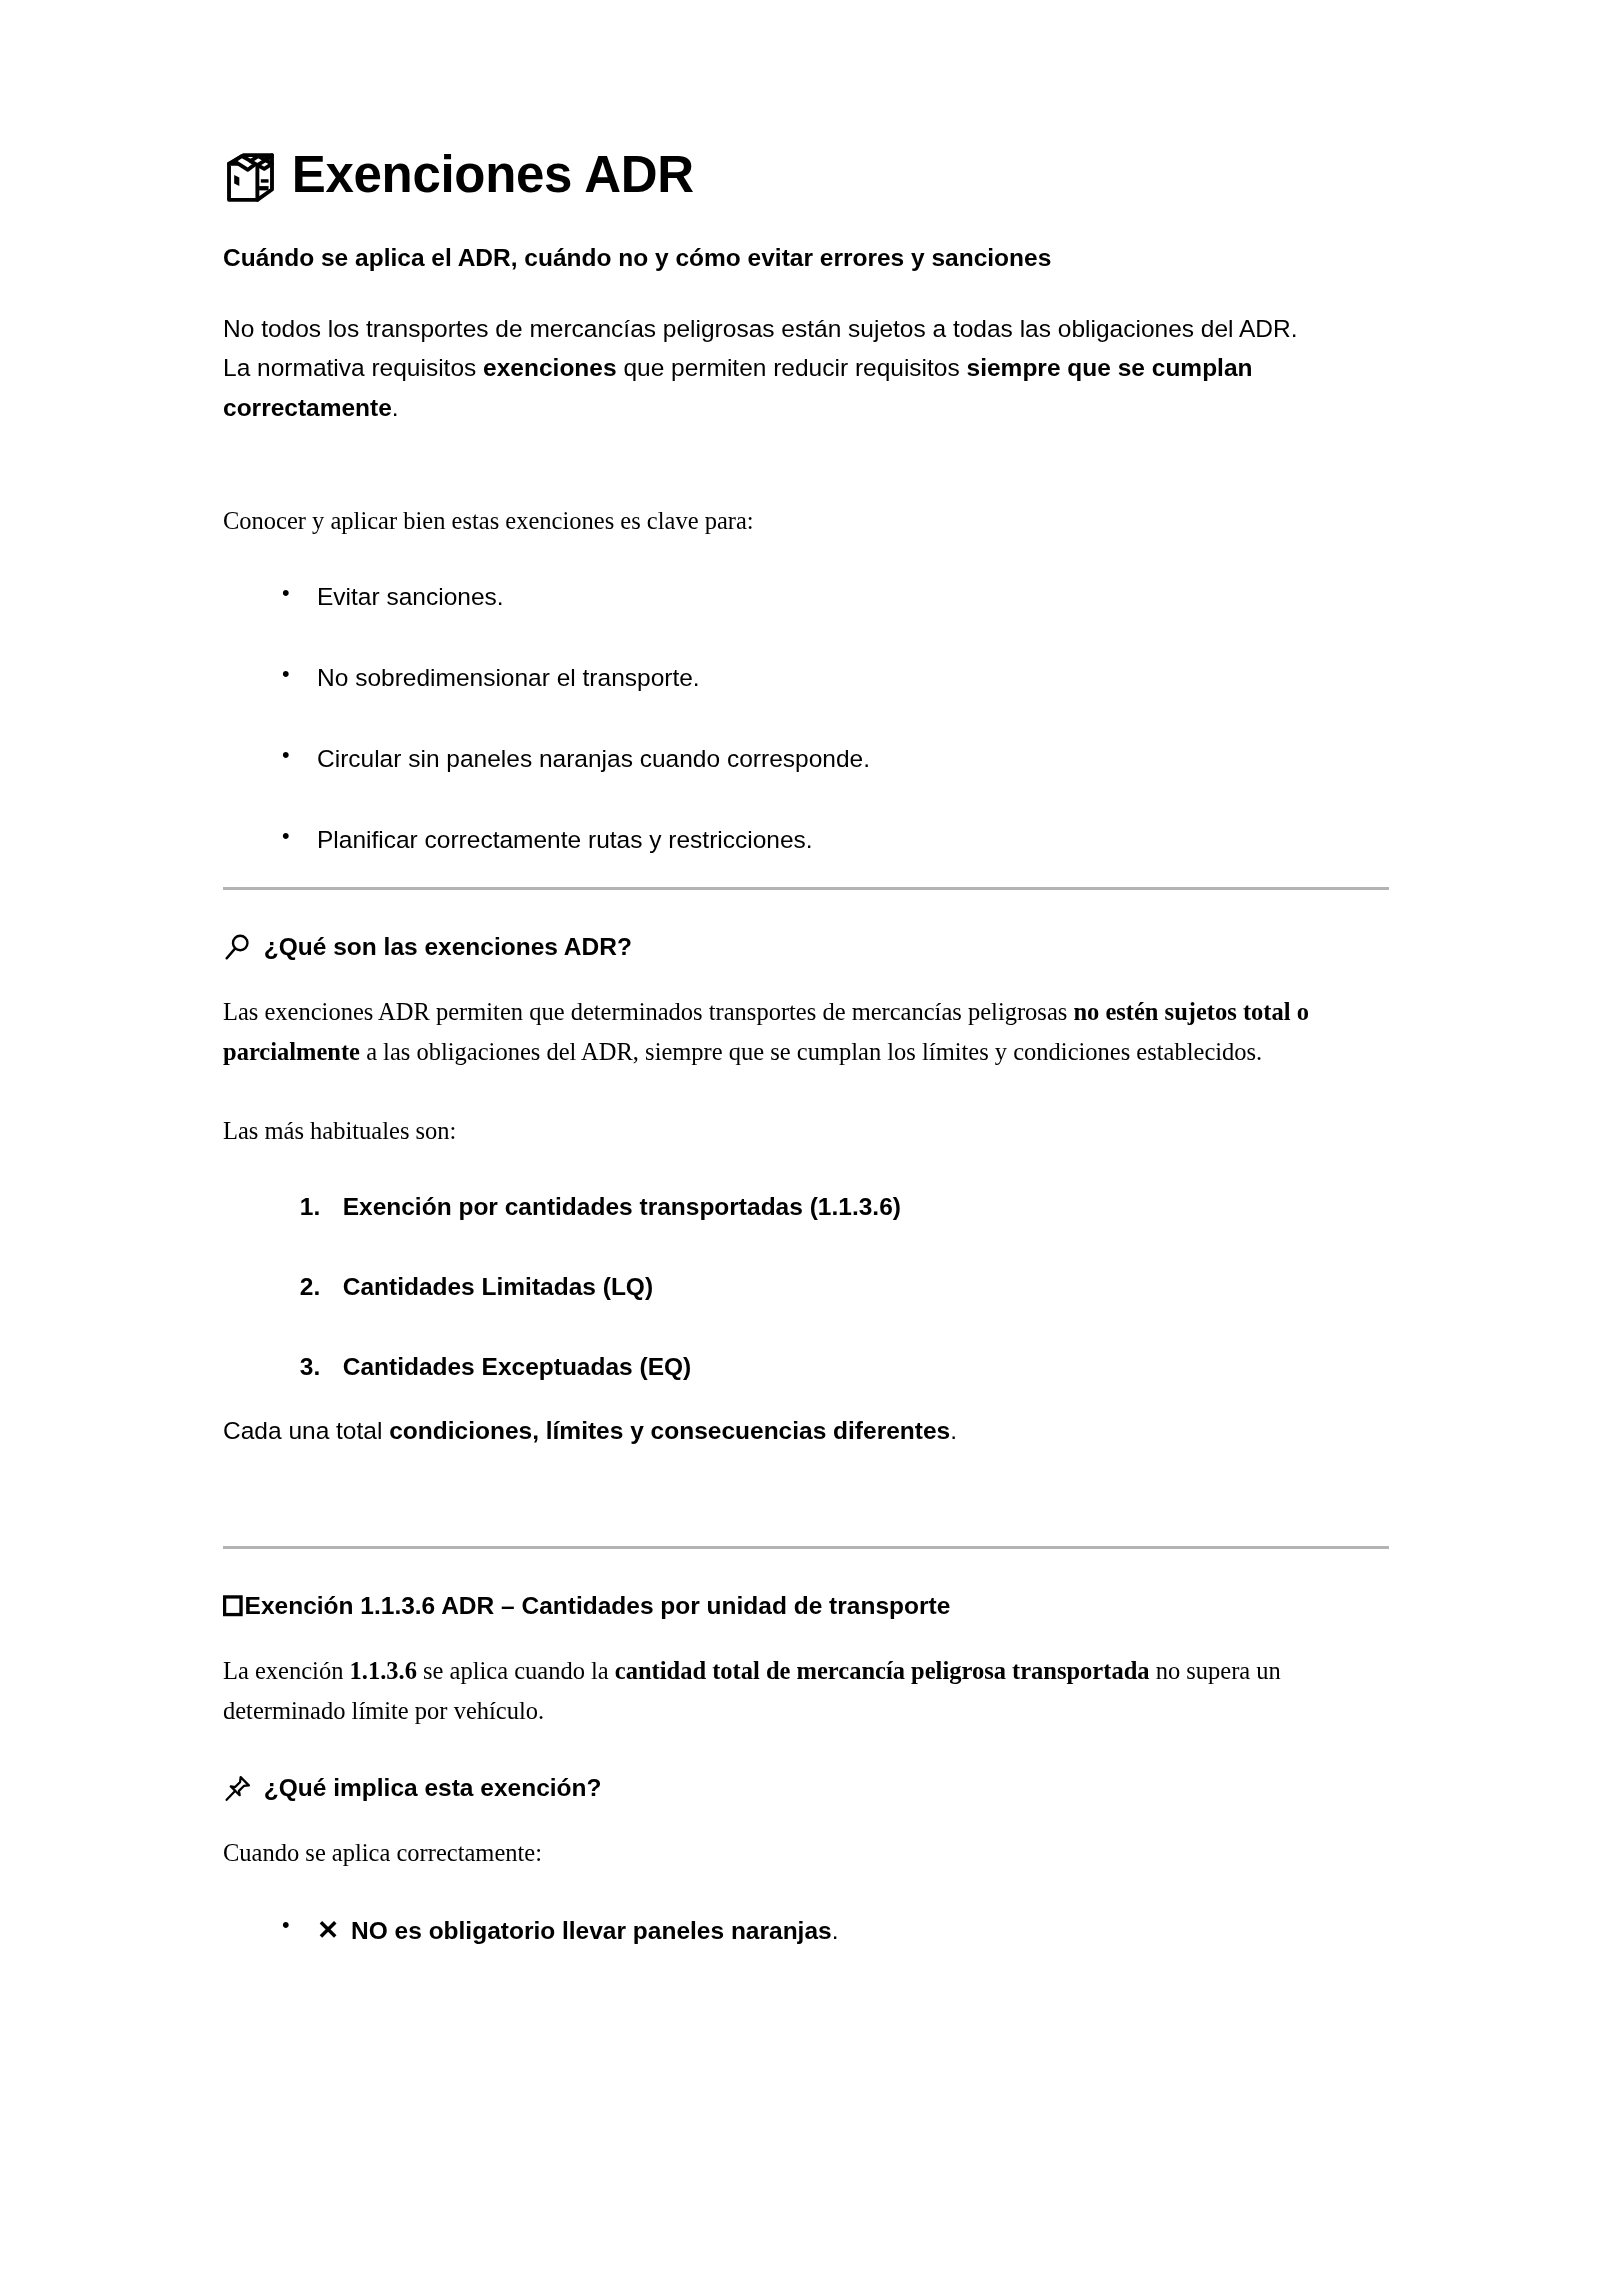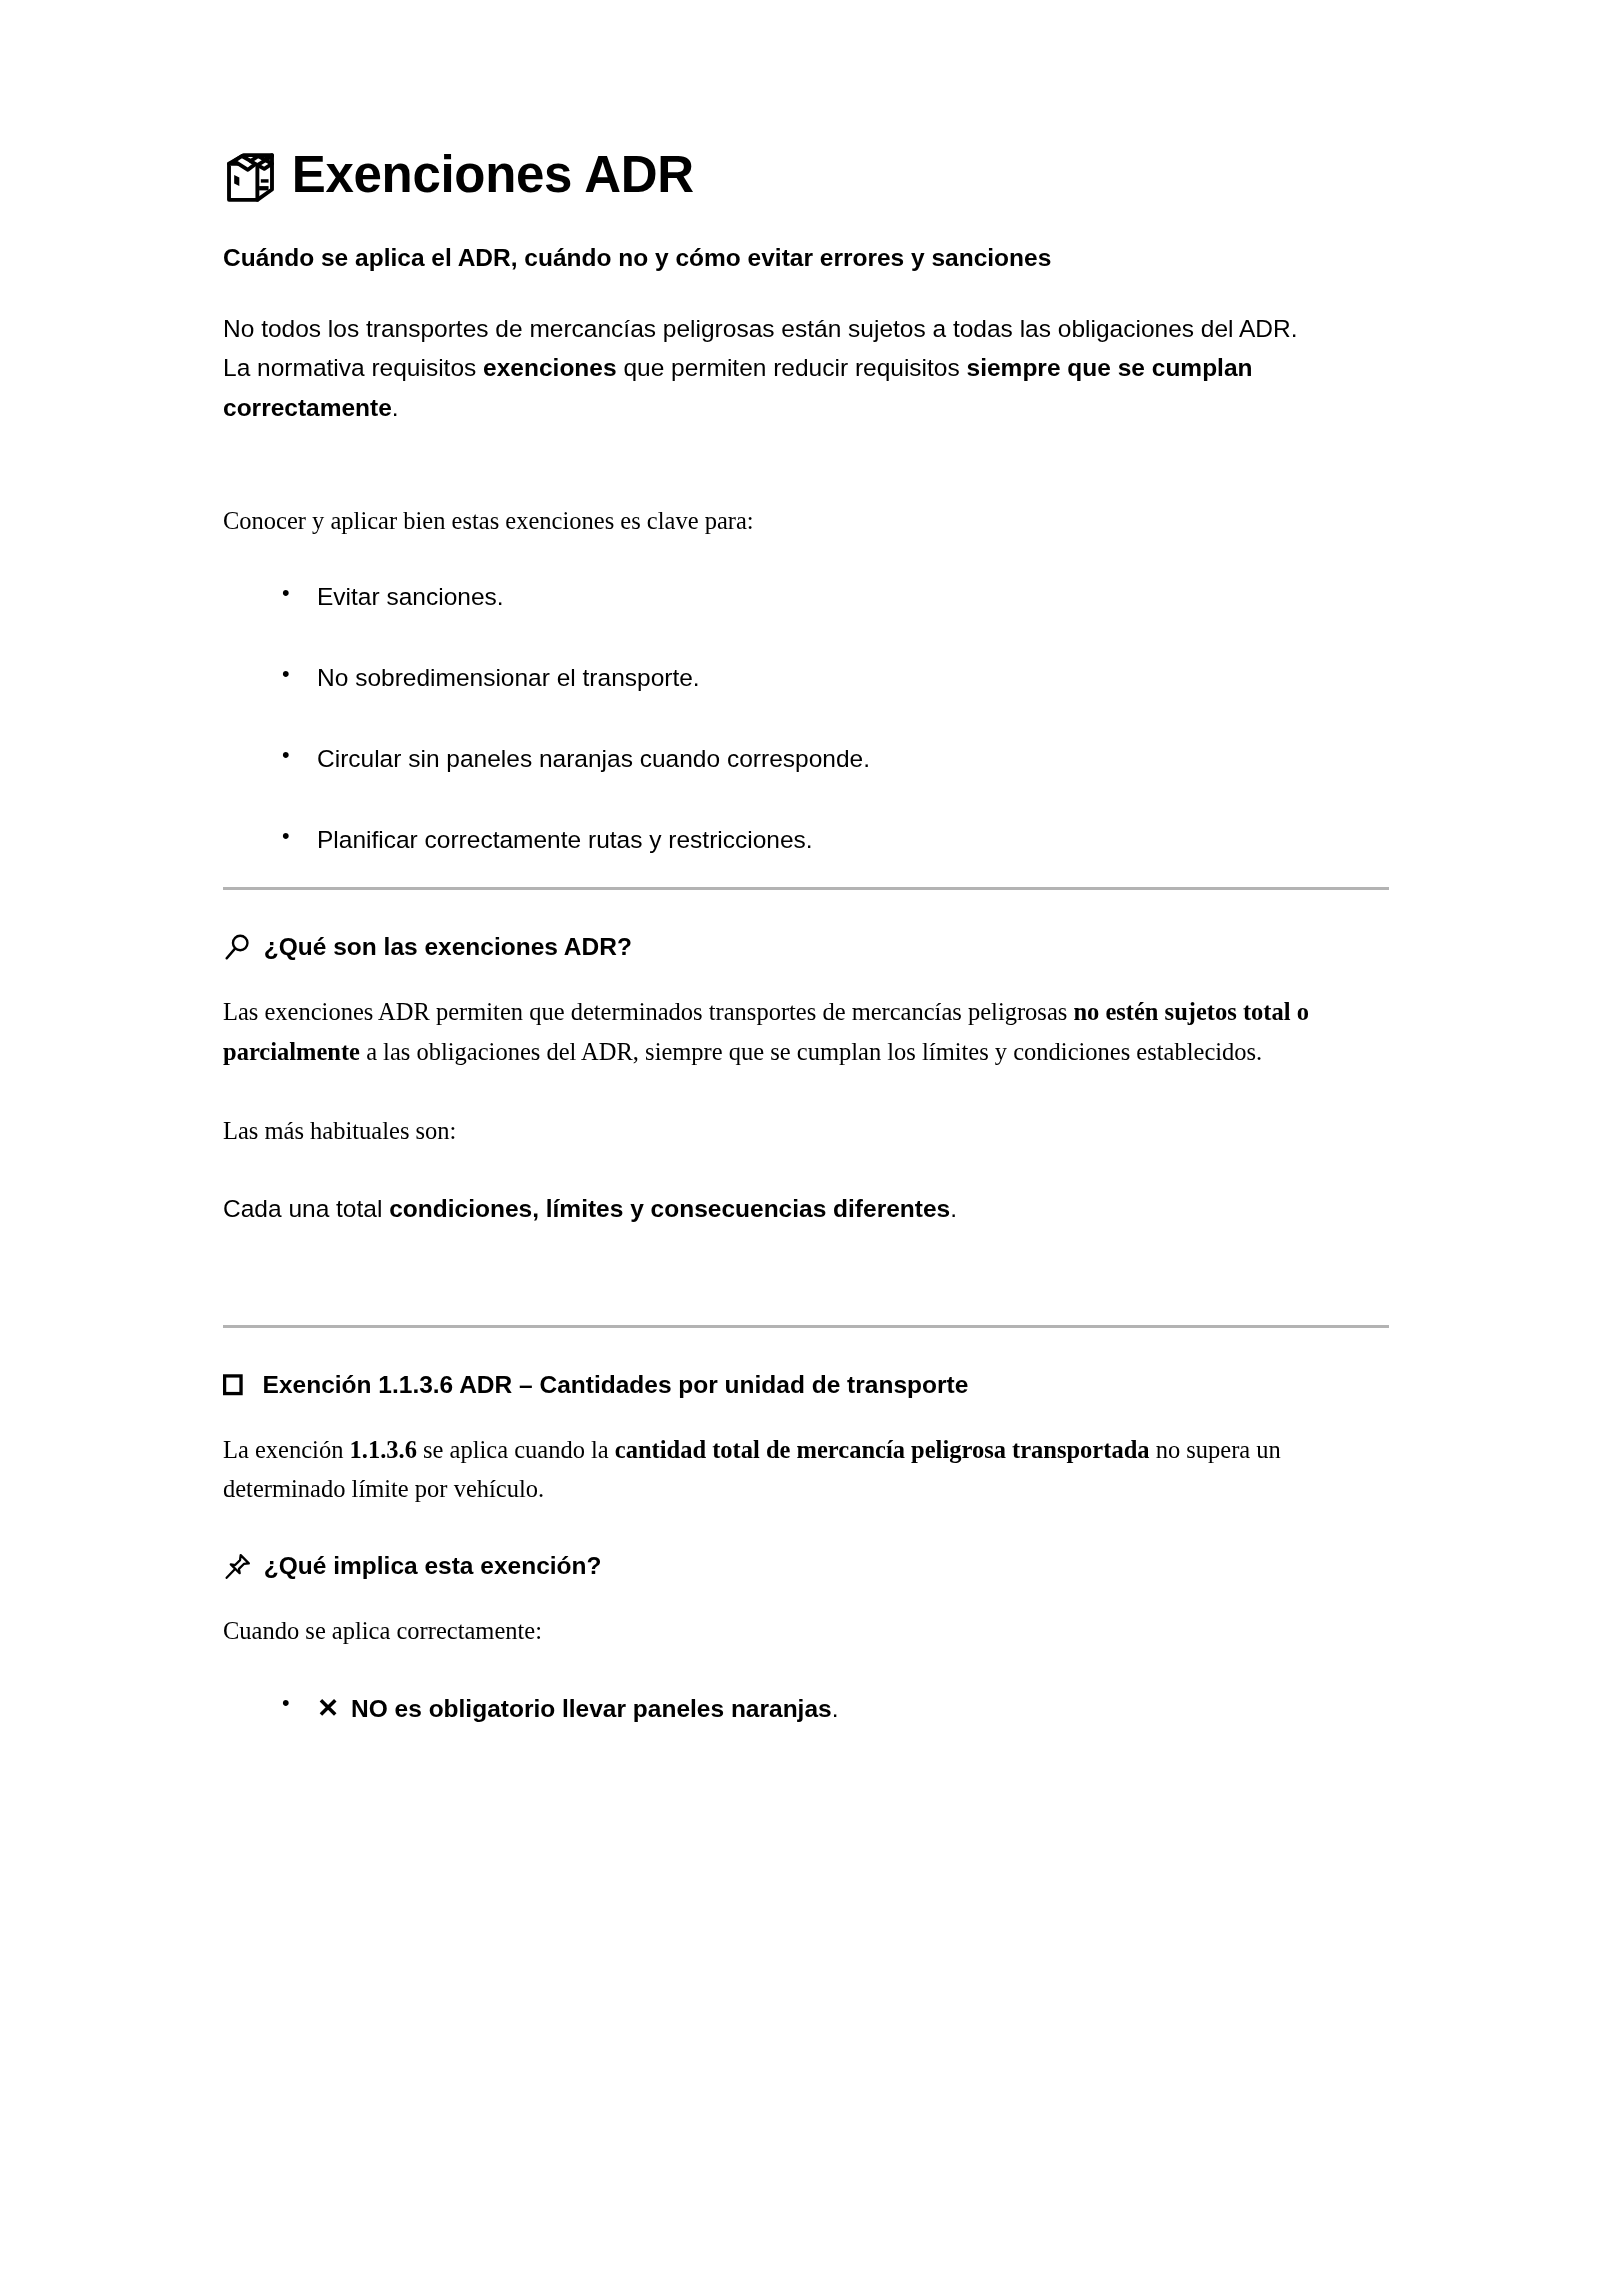--- a/index.html
+++ b/index.html
@@ -95,21 +95,21 @@
     position: relative;
     top: 3.9px;
   }
   .heading-icon svg { display: block; width: 29px; height: 29px; }
   .heading-icon.tofu {
     width: 19.6px;
     flex: 0 0 19.6px;
     top: 4.9px;
   }
   .heading-icon.tofu svg { width: 19.6px; height: 25.5px; }
-  .section-heading.no-gap-icon { gap: 20px; }
+  .section-heading.no-gap-icon { gap: 2px; }
 
   
   ul.bullets, ol.numbers {
     margin: 0 0 25.5px 0;
     padding: 0 0 0 94px;
     font-size: 24.5px;
     line-height: 1.5;
   }
   ul.bullets { list-style: none; }
   ul.bullets > li {
@@ -193,20 +193,25 @@
           <line x1="13" y1="17.5" x2="4" y2="28"></line>
         </svg>
       </span>
       <span>¿Qué son las exenciones ADR?</span>
     </div>
 
     <p class="body gap-md"><span>Las exenciones ADR permiten que determinados transportes de mercancías peligrosas </span><b>no estén sujetos total o parcialmente</b><span> a las obligaciones del ADR, siempre que se cumplan los límites y condiciones establecidos.</span></p>
 
     <p class="body gap-md">Las más habituales son:</p>
 
+    <ol class="numbers">
+      <li>Exención por cantidades transportadas (1.1.3.6)</li>
+      <li>Cantidades Limitadas (LQ)</li>
+      <li>Cantidades Exceptuadas (EQ)</li>
+    </ol>
 
     <p class="body after-list-gap"><span>Cada una total </span><b>condiciones, límites y consecuencias diferentes</b><span>.</span></p>
 
     <div class="spacer-md"></div>
 
     <hr class="divider">
 
     <div class="section-heading no-gap-icon">
       <span class="heading-icon tofu">
         <svg viewBox="0 0 20 26" xmlns="http://www.w3.org/2000/svg">

